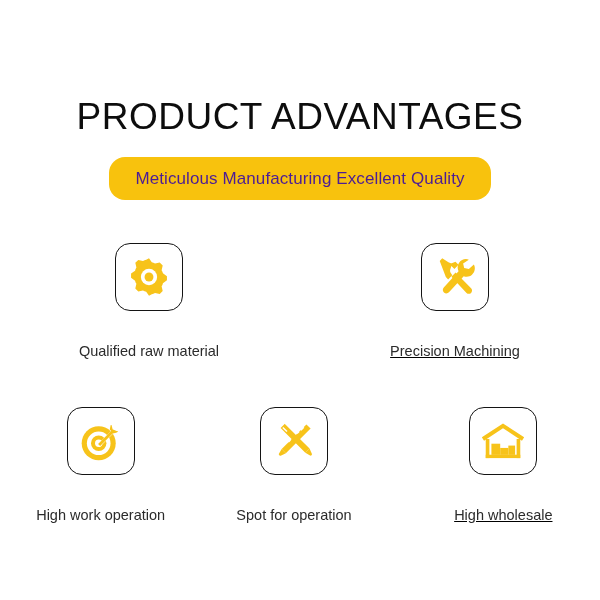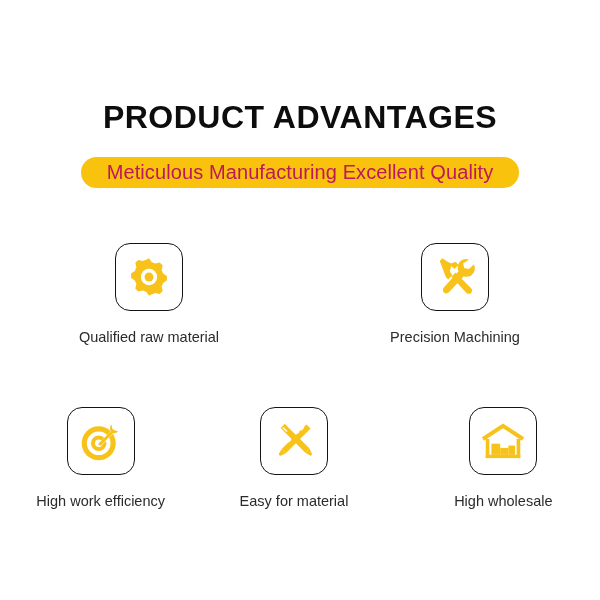--- a/index.html
+++ b/index.html
@@ -22,43 +22,43 @@
 
   
   .header {
     position: absolute;
     top: 96px;
     left: 0;
     width: 600px;
     text-align: center;
   }
   .page-title {
-    font-size: 32px;
-    font-weight: 700;
+    font-size: 37px;
+    font-weight: 400;
     letter-spacing: 0.5px;
     color: #0d0d0d;
     line-height: 42px;
     font-family: "Liberation Sans", sans-serif;
   }
 
   .subtitle-wrap {
     position: absolute;
     top: 157px;
     left: 0;
     width: 600px;
     text-align: center;
   }
   .subtitle-pill {
     display: inline-block;
     background: #f8c20d;
-    color: #be185d;
-    font-size: 20px;
+    color: #4c1d95;
+    font-size: 17px;
     line-height: 31px;
     height: 31px;
-    padding: 0 26px;
+    padding: 6px 26px;
     border-radius: 16px;
     white-space: nowrap;
     letter-spacing: 0.1px;
   }
 
   
   .grid {
     position: absolute;
     top: 243px;
     left: 0;
@@ -69,38 +69,38 @@
     width: 600px;
     height: 164px;
   }
   .cell {
     flex: 1 1 33.3333%;
     display: flex;
     flex-direction: column;
     align-items: center;
   }
   .cell.c1 { padding-left: 4px; }
-  .cell.c3 { padding-left: 16px; }
+  .cell.c3 { padding-left: 16px; text-decoration: underline; }
 
   .icon-box {
     width: 68px;
     height: 68px;
     border: 1.6px solid #141414;
     border-radius: 15px;
     background: #ffffff;
     display: flex;
     align-items: center;
     justify-content: center;
     box-sizing: border-box;
   }
   .icon-box svg {
     display: block;
   }
   .cell-label {
-    margin-top: 17px;
+    margin-top: 31px;
     font-size: 14.5px;
     color: #2b2b2b;
     line-height: 18px;
     white-space: nowrap;
     font-family: "Liberation Sans", sans-serif;
   }
 </style>
 </head>
 <body>
 
@@ -162,21 +162,21 @@
               <circle cx="22" cy="26" r="13.2" fill="#ffffff"></circle>
               <circle cx="22" cy="26" r="8.6" fill="#F7C31A"></circle>
               <circle cx="22" cy="26" r="4.1" fill="#ffffff"></circle>
               <path fill="#ffffff" d="M20.3 27.8l18-18 2.6 2.6-18 18z"></path>
               <path fill="#F7C31A" d="M21.3 26.8L37.6 10.5l2.3 2.3-16.3 16.3z"></path>
               <path fill="#F7C31A" d="M36.3 5.5l1.5 5.9 5.9 1.6-5.2 1.9-2.1-2.1-2.1-2.1 1.1-5.2z"></path>
               <path fill="#F7C31A" d="M43.8 13.1l-5.3 1.9-1.2-4.6 6.5 2.7z"></path>
             </svg>
           </span>
         </div>
-        <div class="cell-label">High work efficiency</div>
+        <div class="cell-label">High work operation</div>
       </div>
 
       <div class="cell c2">
         <div class="icon-box">
           <span>
             <svg width="43" height="43" viewBox="0 0 48 48">
               <g fill="#F7C31A">
 
                 <path d="M38.4 4.9l4.7 4.7-27.6 27.6-4.7-4.7L38.4 4.9z"></path>
                 <path d="M10.8 32.5l4.7 4.7-5.8 2.6c-1.2.5-2.5-.8-2-2l3.1-5.3z"></path>
@@ -188,21 +188,21 @@
                   <rect x="18.6" y="21.8" width="1.7" height="3.2" transform="rotate(45 19.4 23.4)"></rect>
                 </g>
 
                 <path d="M9.6 5.0l4.7-4.7.1.1 27.5 27.5-4.7 4.7L9.6 5.0z" transform="translate(0,4)"></path>
                 <path d="M37.2 36.6l4.7-4.7 2.6 5.8c.5 1.2-.8 2.5-2 2l-5.3-3.1z"></path>
                 <rect x="11.1" y="9.8" width="6.6" height="1.6" transform="rotate(45 14.4 10.6)" fill="#ffffff"></rect>
               </g>
             </svg>
           </span>
         </div>
-        <div class="cell-label">Easy for material</div>
+        <div class="cell-label">Spot for operation</div>
       </div>
 
       <div class="cell c3">
         <div class="icon-box">
           <span>
             <svg width="44" height="40" viewBox="0 0 52 46">
 
               <path fill="#F7C31A" d="M26 2.2L51 18.6l-2.6 4L26 7.9 3.6 22.6 1 18.6 26 2.2z"></path>
 
               <rect x="5.6" y="20.6" width="4.3" height="22.6" fill="#F7C31A"></rect>

